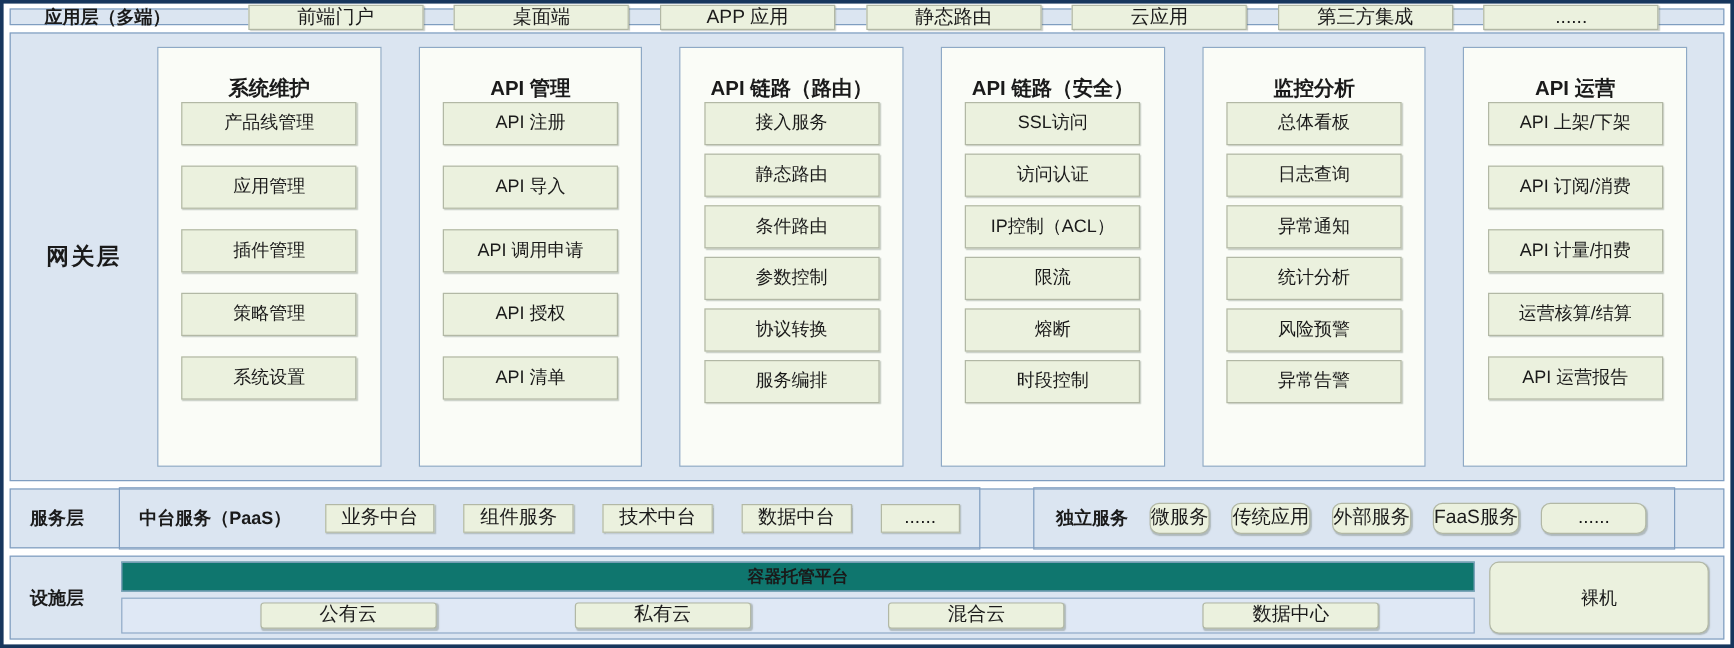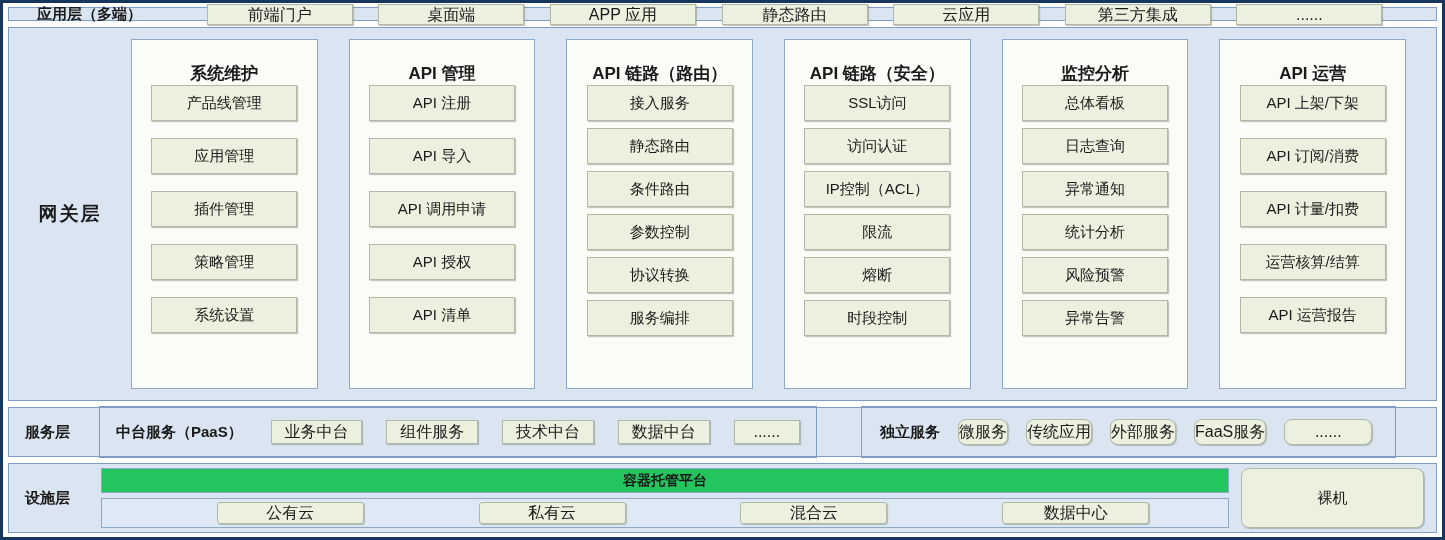--- a/index.html
+++ b/index.html
@@ -78,21 +78,21 @@
   .group-indep .chip {
     height:26px; line-height:24px; border-radius:8px; padding:0 0;
   }
   .group-indep .chip.dots { width:88px; padding:0; }
   
   .infra-layer { height:70px; display:flex; align-items:center; }
   .infra-layer .side-label { flex:0 0 92px; }
   .infra-middle { width:1128px; display:flex; flex-direction:column; gap:5px; }
   .platform-bar {
     height:25px; line-height:23px;
-    background:#22c55e; border:1px solid #8ea9c6;
+    background:#0f766e; border:1px solid #8ea9c6;
     text-align:center; font-weight:bold; font-size:14px;
   }
   .cloud-bar {
     height:30px;
     background:#dfe8f5; border:1px solid #8ea9c6;
     display:flex; align-items:center; justify-content:space-evenly;
   }
   .cloud-bar .chip { width:147px; height:22px; line-height:20px; border-radius:3px;margin-left:36px; }
   .bare-metal {
     flex:1; margin:0 12px; height:60px;

